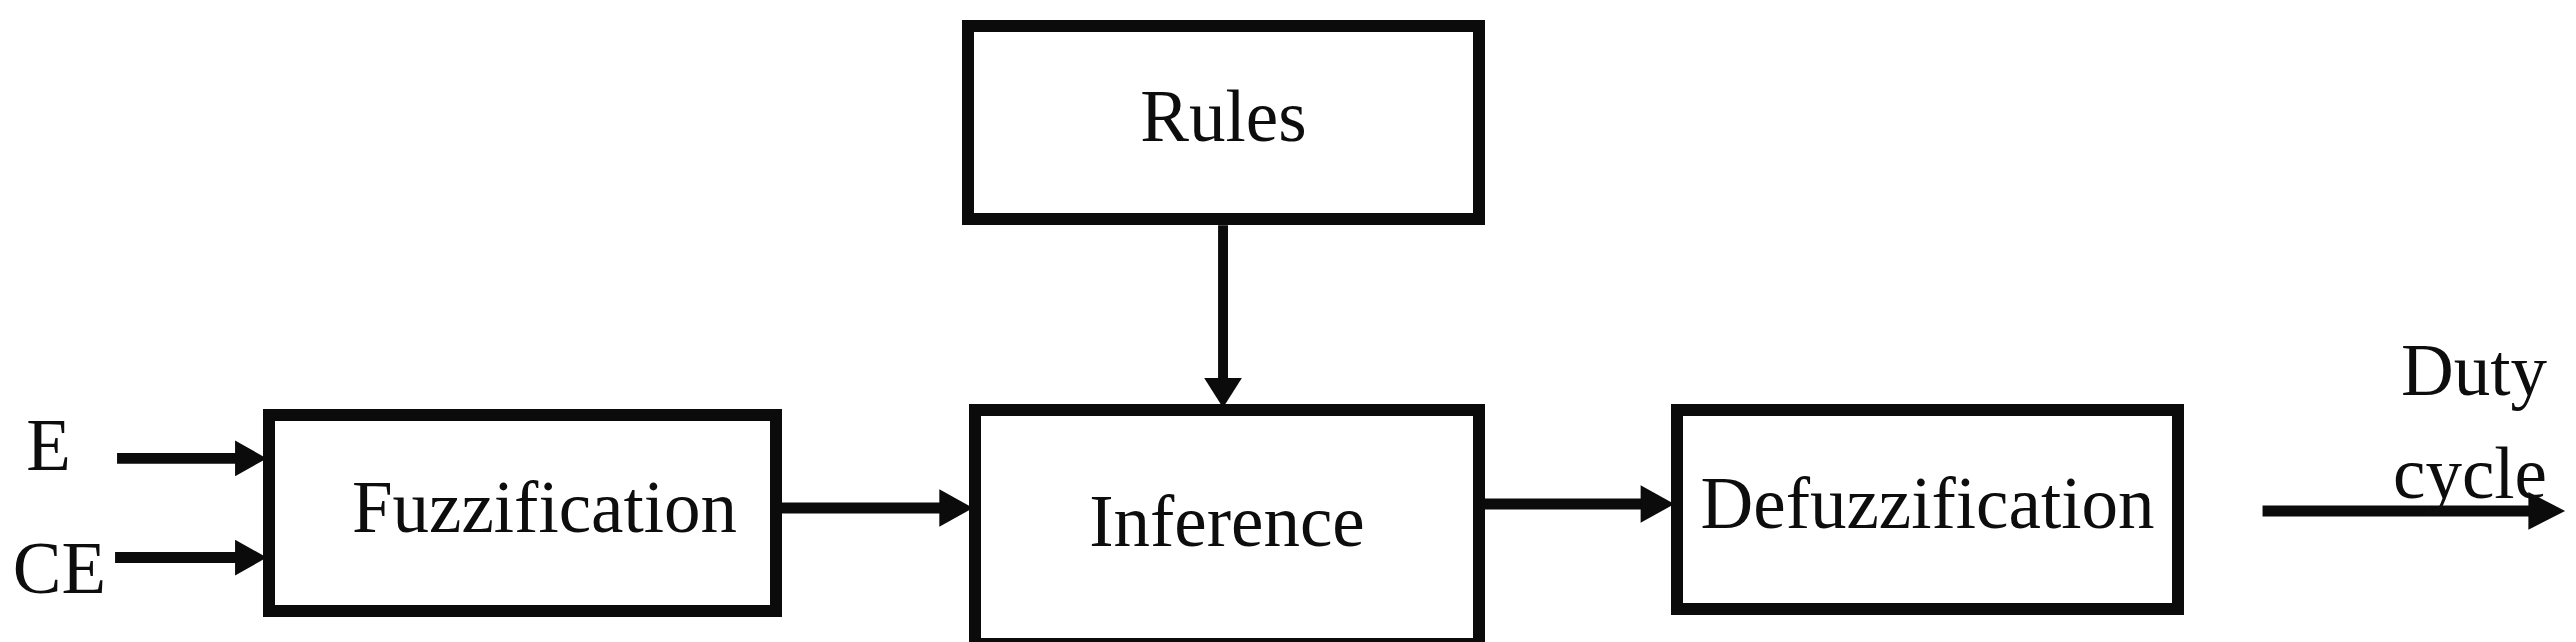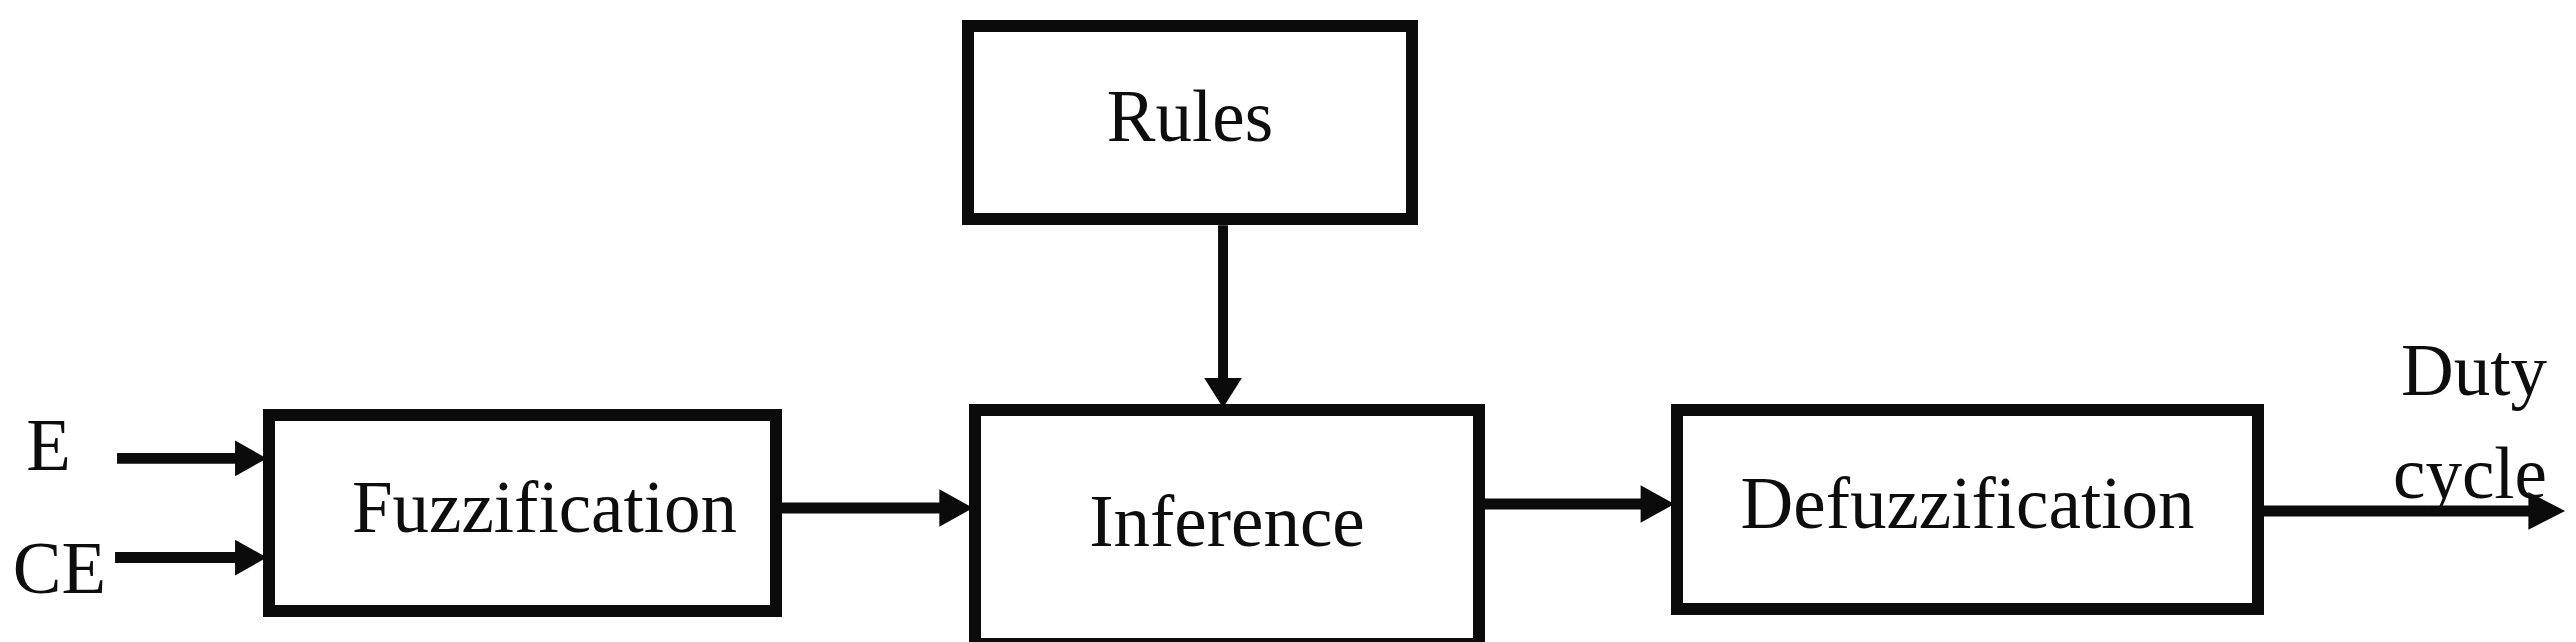--- a/index.html
+++ b/index.html
@@ -31,24 +31,24 @@
     display: flex;
     align-items: center;
     justify-content: center;
   }
   .box-label {
     font-size: 73px;
     line-height: 1;
     transform: translateY(-6px);
     white-space: nowrap;
   }
-  .box-rules          { left: 962px;  top: 20px;  width: 456px; height: 205px; }
+  .box-rules          { left: 962px;  top: 20px;  width: 523px; height: 205px; }
   .box-fuzzification  { left: 263px;  top: 409px; width: 519px; height: 208px; padding-left: 44px; }
   .box-inference      { left: 969px;  top: 404px; width: 516px; height: 246px; }
-  .box-defuzzification{ left: 1671px; top: 404px; width: 593px; height: 211px; }
+  .box-defuzzification{ left: 1671px; top: 404px; width: 513px; height: 211px; }
 
   .io-label {
     position: absolute;
     font-size: 73px;
     line-height: 1;
     display: flex;
     align-items: center;
     justify-content: center;
     white-space: nowrap;
   }

